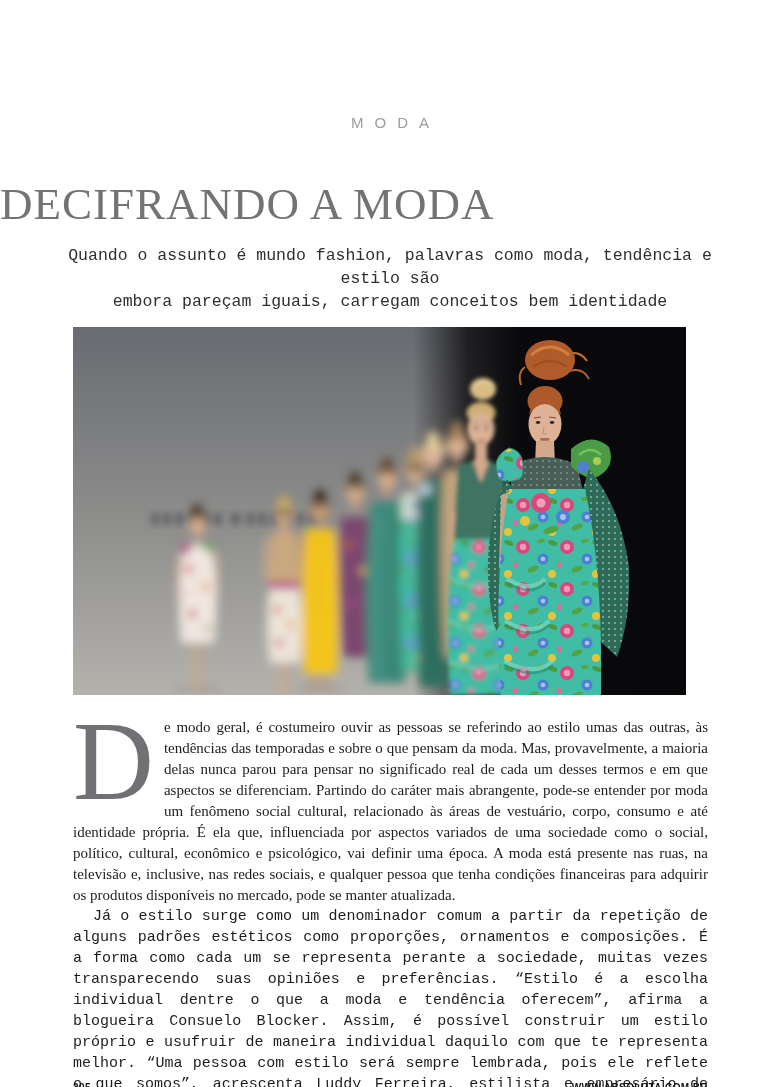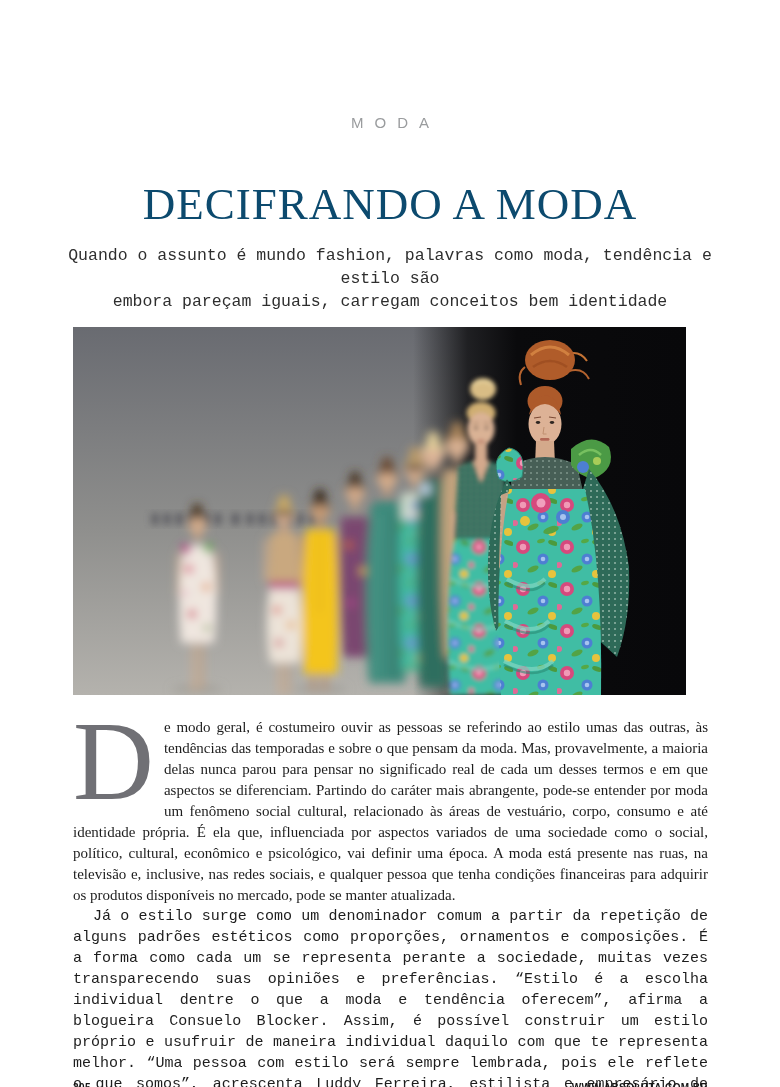--- a/index.html
+++ b/index.html
@@ -19,27 +19,26 @@
     font-family: "Liberation Sans", sans-serif;
     font-size: 15px;
     letter-spacing: 11px;
     padding-left: 11px;
     color: #9a9c9e;
   }
   .title {
     position: absolute;
     top: 134px; left: 0; right: 0;
     margin: 0;
-    text-align: center;
     font-family: "Liberation Serif", serif;
     font-weight: 400;
     font-size: 45px;
     line-height: 52px;
     letter-spacing: 1px;
-    color: #0c4a6e;
+    color: #737373;
   }
   .deck {
     position: absolute;
     top: 200px; left: 58px; right: 58px;
     text-align: center;
     font-family: Liberation Mono, monospace;
     font-size: 16.5px;
     line-height: 23px;
     color: #2e2e2e;
   }

